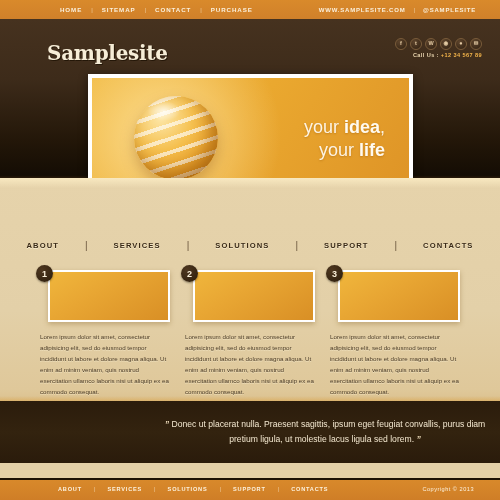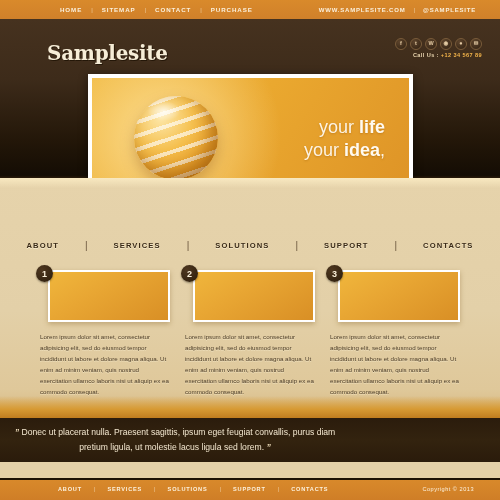--- a/index.html
+++ b/index.html
@@ -149,23 +149,23 @@
     width:100%;height:100%;
     background:linear-gradient(150deg,#f0b63c 0%,#e8a633 40%,#d98f25 100%);
   }
   .col p{
     margin:9px 0 0 0;color:#4a3a25;font-size:6.2px;line-height:1.78;
     text-shadow:0 1px 0 rgba(255,248,225,.45);
   }
 
   
   .quote{
-    position:absolute;top:418px;left:0;width:500px;height:44px;
+    position:absolute;top:401px;left:0;width:500px;height:62px;
     background:linear-gradient(to bottom,#2b1c0c 0%,#33230f 50%,#2a1b0b 100%);
-    display:flex;align-items:center;justify-content:flex-start;
+    display:flex;align-items:center;justify-content:flex-end;
   }
   .quote-inner{
     color:#f3e7cf;font-size:8.6px;line-height:1.75;text-align:center;
     max-width:350px;
   }
   .qmark{color:#e7d6b5;font-weight:bold;font-style:italic;}
 
   
   .footer{
     position:absolute;top:478px;left:0;width:500px;height:22px;
@@ -218,24 +218,24 @@
       <span>Call Us :</span>
       <span class="num">+12 34 567 89</span>
     </div>
   </div>
 
   <div class="hero-wrap">
     <div class="hero">
       <div class="sphere"></div>
       <div class="hero-text">
         <div>
+          <span class="light">your </span><b>idea</b><span class="light">,</span>
+        </div>
+        <div>
           <span class="light">your </span><b>life</b>
-        </div>
-        <div>
-          <span class="light">your </span><b>idea</b><span class="light">,</span>
         </div>
       </div>
       <div class="arrow prev">‹</div>
       <div class="arrow next">›</div>
       <div class="dots">
         <span class="dot active"></span>
         <span class="dot"></span>
         <span class="dot"></span>
       </div>
     </div>

